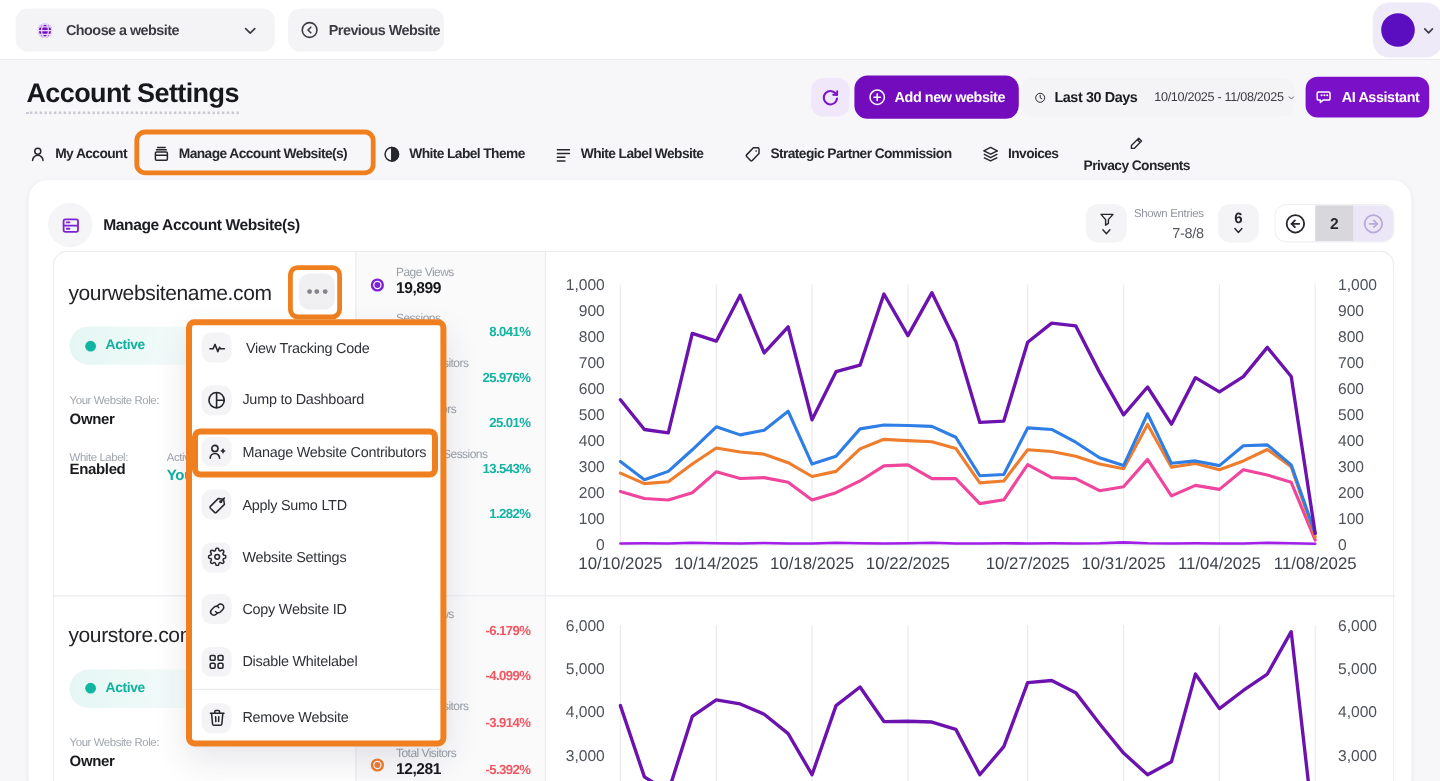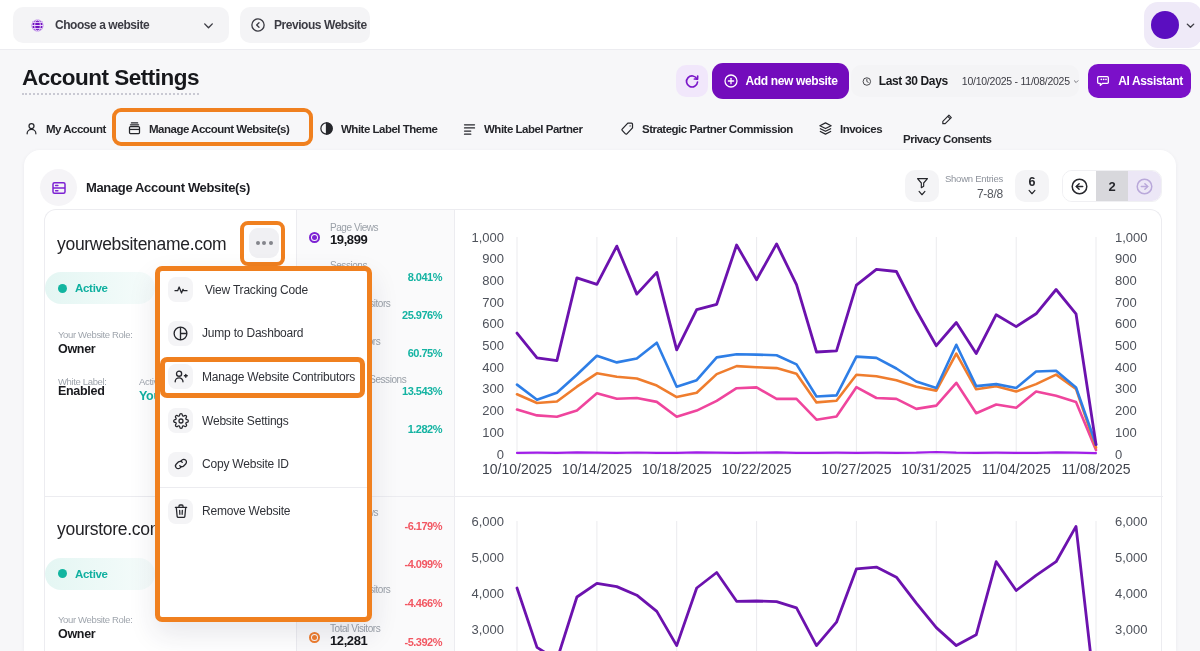--- a/index.html
+++ b/index.html
@@ -26,21 +26,21 @@
 .hdricon { position:absolute; left:16px; top:19px; width:37px; height:37px; border-radius:50%; background:#f5f4f7; display:flex; align-items:center; justify-content:center; }
 .hdrtitle { position:absolute; left:62px; top:30px; font-size:13px; font-weight:700; color:#1c1d22; letter-spacing:-0.35px; }
 .ctl { position:absolute; background:#f4f4f6; border-radius:10px; display:flex; flex-direction:column; align-items:center; justify-content:center; }
 .listc { position:absolute; left:20px; top:59px; width:1118px; height:442px; border:1px solid #ececf0; border-bottom:none; border-radius:12px 12px 0 0; }
 .vline { position:absolute; top:0; width:1px; background:#ececf0; }
 
 .sitename { position:absolute; font-size:17.5px; font-weight:500; color:#232327; letter-spacing:-0.3px; white-space:nowrap; }
 .dotsbtn { position:absolute; left:204px; top:18px; width:30px; height:30px; background:#f0f0f3; border-radius:9px; display:flex; align-items:center; justify-content:center; gap:2.5px; }
 .dotsbtn i { width:4px; height:4px; border-radius:50%; background:#84858c; }
 .dotsbox { position:absolute; left:196px; top:12px; width:45px; height:45px; border:4px solid #f0801f; border-radius:8px; }
-.pill { position:absolute; left:0; width:110px; height:32px; border-radius:16px; background:linear-gradient(90deg,#e4f6f3,#f6fcfb); display:flex; align-items:center; }
+.pill { position:absolute; left:13px; width:110px; height:32px; border-radius:16px; background:linear-gradient(90deg,#e4f6f3,#f6fcfb); display:flex; align-items:center; }
 .pill i { width:9px; height:9px; border-radius:50%; background:#12b5a0; margin-left:13px; }
 .pill b { color:#10b0a0; font-size:11.5px; font-weight:700; letter-spacing:-0.3px; margin-left:8px; }
 .lbl { position:absolute; font-size:9.5px; color:#9fa5ad; letter-spacing:-0.35px; white-space:nowrap; }
 .bval { position:absolute; font-size:12.5px; font-weight:700; color:#191a1e; letter-spacing:-0.3px; white-space:nowrap; }
 .tval { position:absolute; font-size:12.5px; font-weight:700; color:#10b0a0; letter-spacing:-0.3px; white-space:nowrap; }
 
 .stat-lbl { position:absolute; left:285px; font-size:10px; color:#9aa0a8; white-space:nowrap; letter-spacing:-0.45px; line-height:1; }
 .stat-val { position:absolute; left:285px; font-size:13px; font-weight:700; color:#16171b; letter-spacing:-0.4px; white-space:nowrap; line-height:1; }
 .stat-pct { position:absolute; width:112px; left:285px; text-align:right; font-size:11px; font-weight:700; letter-spacing:-0.5px; white-space:nowrap; line-height:1; }
 .pct-up { color:#14b3a2;margin-top:36px; } .pct-dn { color:#f25762; }
@@ -153,21 +153,21 @@
     </svg>
  <span>White Label Theme</span>
 </div>
 <div class="tab" style="left:462px;">
  <svg class="ic" width="15" height="15" viewBox="0 0 24 24" fill="none" stroke="#26272c" stroke-width="2" stroke-linecap="round">
       <line x1="4" y1="6" x2="20" y2="6"></line>
       <line x1="4" y1="11" x2="20" y2="11"></line>
       <line x1="4" y1="16" x2="14" y2="16"></line>
       <line x1="4" y1="21" x2="14" y2="21"></line>
     </svg>
- <span>White Label Partner</span>
+ <span>White Label Website</span>
 </div>
 <div class="tab" style="left:620px;">
  <svg class="ic" width="15" height="15" viewBox="0 0 24 24" fill="none" stroke="#26272c" stroke-width="2" stroke-linejoin="round">
       <path d="M12.5 3.5 h6 a1.5 1.5 0 0 1 1.5 1.5 v6 l-9 9.5 a1.6 1.6 0 0 1 -2.3 0 l-5.2 -5.4 a1.6 1.6 0 0 1 0 -2.2 z"></path>
       <circle cx="16.2" cy="7.8" r="1.1" fill="#26272c" stroke="none"></circle>
     </svg>
  <span>Strategic Partner Commission</span>
 </div>
 <div class="tab" style="left:818px;">
  <svg class="ic" width="15" height="15" viewBox="0 0 24 24" fill="none" stroke="#26272c" stroke-width="2" stroke-linejoin="round">
@@ -264,21 +264,21 @@
       </div>
   <div class="stat-lbl" style="top:51px;">Sessions</div>
   <div class="stat-val" style="top:60.5px;">5,167</div>
   <div class="stat-pct pct-up" style="top:63.5px;">25.976%</div>
 
   <div class="ring" style="top:98.0px; border-color:#ef459d;">
         <i style="background:#ef459d;"></i>
       </div>
   <div class="stat-lbl" style="top:89px;">Unique Visitors</div>
   <div class="stat-val" style="top:98.5px;">3,843</div>
-  <div class="stat-pct pct-up" style="top:101.5px;">60.75%</div>
+  <div class="stat-pct pct-up" style="top:101.5px;">25.01%</div>
 
   <div class="ring" style="top:136.0px; border-color:#ef7d2e;">
         <i style="background:#ef7d2e;"></i>
       </div>
   <div class="stat-lbl" style="top:127px;">Total Visitors</div>
   <div class="stat-val" style="top:136.5px;">4,476</div>
   <div class="stat-pct pct-up" style="top:139.5px;">13.543%</div>
 
   <div class="ring" style="top:174.0px; border-color:#8e24dd;">
         <i style="background:#8e24dd;"></i>
@@ -307,21 +307,21 @@
       </div>
   <div class="stat-lbl" style="top:336.5px;">Sessions</div>
   <div class="stat-val" style="top:346.0px;">4,026</div>
   <div class="stat-pct pct-dn" style="top:349px;">-4.099%</div>
 
   <div class="ring" style="top:382.5px; border-color:#ef459d;">
         <i style="background:#ef459d;"></i>
       </div>
   <div class="stat-lbl" style="top:375px;">Unique Visitors</div>
   <div class="stat-val" style="top:384.5px;">2,980</div>
-  <div class="stat-pct pct-dn" style="top:387.5px;">-4.466%</div>
+  <div class="stat-pct pct-dn" style="top:387.5px;">-3.914%</div>
 
   <div class="ring" style="top:421.5px; border-color:#ef7d2e;">
         <i style="background:#ef7d2e;"></i>
       </div>
   <div class="stat-lbl" style="top:414px;">Total Visitors</div>
   <div class="stat-val" style="top:423.5px;">12,281</div>
   <div class="stat-pct pct-dn" style="top:426.5px;">-5.392%</div>
  </div>
 <svg class="chart1" width="708" height="287" viewBox="0 0 708 287">
 <line x1="63.0" y1="27" x2="63.0" y2="244" stroke="#ebebee" stroke-width="1"></line>
@@ -418,35 +418,56 @@
           <circle cx="10" cy="8" r="3.6"></circle>
           <path d="M4.5 19.5 a5.5 5.5 0 0 1 11 0"></path>
           <line x1="17.5" y1="11" x2="21.5" y2="11"></line>
           <line x1="19.5" y1="9" x2="19.5" y2="13"></line>
         </svg>
       </div>
   <div class="ddtext">Manage Website Contributors</div>
  </div>
  <div class="dditem">
   <div class="ddicon">
+        <svg class="ic" width="16" height="16" viewBox="0 0 24 24" fill="none" stroke="#26272d" stroke-width="1.9" stroke-linejoin="round">
+          <path d="M3.5 13.5 L13.5 3.5 l6.5 1 1 6.5 L11 21 a1.6 1.6 0 0 1 -2.3 0 l-5.2 -5.2 a1.6 1.6 0 0 1 0 -2.3 z"></path>
+          <circle cx="16.5" cy="7.5" r="1.2"></circle>
+          <line x1="17.5" y1="6.5" x2="21" y2="3" stroke-linecap="round"></line>
+        </svg>
+      </div>
+  <div class="ddtext">Apply Sumo LTD</div>
+ </div>
+ <div class="dditem">
+  <div class="ddicon">
         <svg class="ic" width="16" height="16" viewBox="0 0 24 24" fill="none" stroke="#26272d" stroke-width="1.9" stroke-linejoin="round" stroke-linecap="round">
           <circle cx="12" cy="12" r="3"></circle>
           <path d="M19.4 15a1.65 1.65 0 0 0 .33 1.82l.06.06a2 2 0 0 1 0 2.83 2 2 0 0 1-2.83 0l-.06-.06a1.65 1.65 0 0 0-1.82-.33 1.65 1.65 0 0 0-1 1.51V21a2 2 0 0 1-2 2 2 2 0 0 1-2-2v-.09A1.65 1.65 0 0 0 9 19.4a1.65 1.65 0 0 0-1.82.33l-.06.06a2 2 0 0 1-2.83 0 2 2 0 0 1 0-2.83l.06-.06a1.65 1.65 0 0 0 .33-1.82 1.65 1.65 0 0 0-1.51-1H3a2 2 0 0 1-2-2 2 2 0 0 1 2-2h.09A1.65 1.65 0 0 0 4.6 9a1.65 1.65 0 0 0-.33-1.82l-.06-.06a2 2 0 0 1 0-2.83 2 2 0 0 1 2.83 0l.06.06a1.65 1.65 0 0 0 1.82.33H9a1.65 1.65 0 0 0 1-1.51V3a2 2 0 0 1 2-2 2 2 0 0 1 2 2v.09a1.65 1.65 0 0 0 1 1.51 1.65 1.65 0 0 0 1.82-.33l.06-.06a2 2 0 0 1 2.83 0 2 2 0 0 1 0 2.83l-.06.06a1.65 1.65 0 0 0-.33 1.82V9a1.65 1.65 0 0 0 1.51 1H21a2 2 0 0 1 2 2 2 2 0 0 1-2 2h-.09a1.65 1.65 0 0 0-1.51 1z"></path>
         </svg>
       </div>
   <div class="ddtext">Website Settings</div>
  </div>
  <div class="dditem">
   <div class="ddicon">
         <svg class="ic" width="16" height="16" viewBox="0 0 24 24" fill="none" stroke="#26272d" stroke-width="1.9" stroke-linecap="round">
           <path d="M10 14.5 a4 4 0 0 0 6 0.4 l3 -3 a4 4 0 0 0 -5.7 -5.7 l-1.7 1.7"></path>
           <path d="M14 9.5 a4 4 0 0 0 -6 -0.4 l-3 3 a4 4 0 0 0 5.7 5.7 l1.7 -1.7"></path>
         </svg>
       </div>
   <div class="ddtext">Copy Website ID</div>
+ </div>
+ <div class="dditem">
+  <div class="ddicon">
+        <svg class="ic" width="15" height="15" viewBox="0 0 24 24" fill="none" stroke="#26272d" stroke-width="2.1" stroke-linejoin="round">
+          <rect x="3.5" y="3.5" width="6.5" height="6.5" rx="1.5"></rect>
+          <rect x="14" y="3.5" width="6.5" height="6.5" rx="1.5"></rect>
+          <rect x="3.5" y="14" width="6.5" height="6.5" rx="1.5"></rect>
+          <rect x="14" y="14" width="6.5" height="6.5" rx="1.5"></rect>
+        </svg>
+      </div>
+  <div class="ddtext">Disable Whitelabel</div>
  </div>
  <div class="dddiv"></div>
  <div class="dditem">
   <div class="ddicon">
         <svg class="ic" width="16" height="16" viewBox="0 0 24 24" fill="none" stroke="#26272d" stroke-width="1.9" stroke-linecap="round" stroke-linejoin="round">
           <path d="M5 7 l1.2 13 a1.8 1.8 0 0 0 1.8 1.6 h8 a1.8 1.8 0 0 0 1.8 -1.6 L19 7"></path>
           <line x1="3.5" y1="6.5" x2="20.5" y2="6.5"></line>
           <path d="M9 6.5 V4.5 a1.5 1.5 0 0 1 1.5 -1.5 h3 a1.5 1.5 0 0 1 1.5 1.5 V6.5"></path>
           <line x1="10" y1="11" x2="10.3" y2="17"></line>
           <line x1="14" y1="11" x2="13.7" y2="17"></line>

